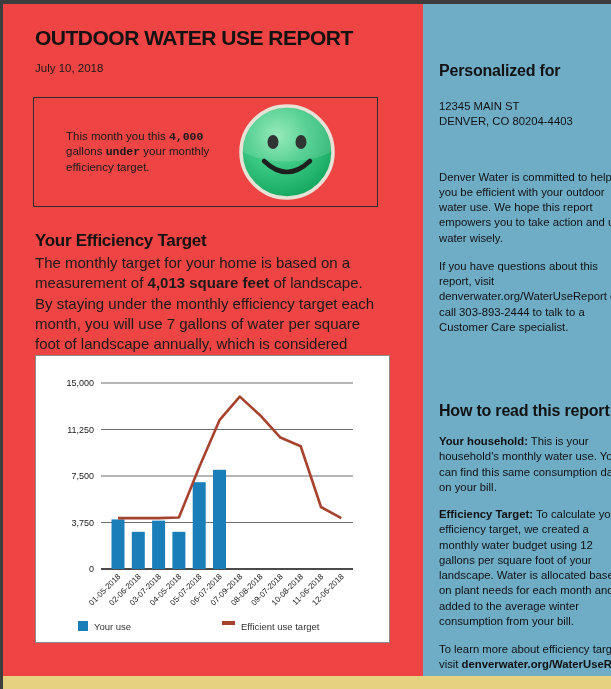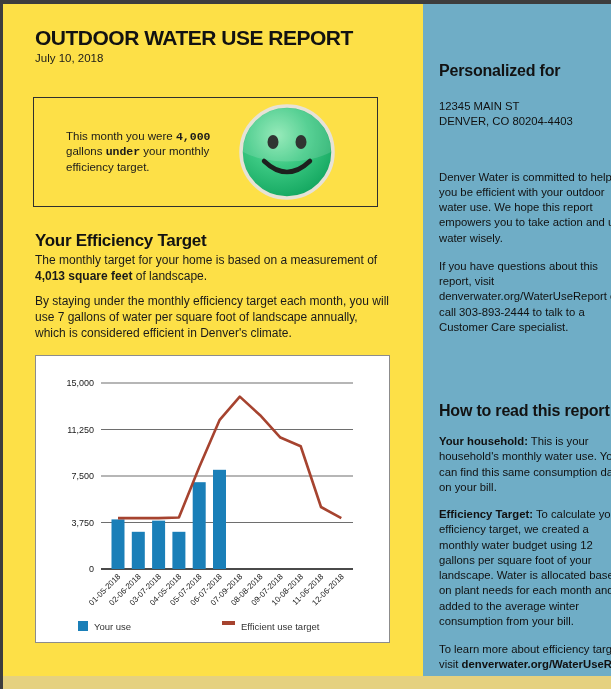--- a/index.html
+++ b/index.html
@@ -1,56 +1,56 @@
 <!DOCTYPE html>
 <html><head>
 <meta charset="utf-8">
 <style>
   * { box-sizing: border-box; margin: 0; padding: 0; }
   body { font-family: "Liberation Sans", sans-serif; background: #ffffff; }
 
   .page-frame {
     position: relative;
     width: 611px; height: 689px;
-    background: #fde047;
+    background: #ef4444;
     border-left: 3px solid #3d3d3d;
     border-top: 4px solid #3d3d3d;
     overflow: hidden;
   }
 
   
   .main-area { position: absolute; left: 0; top: 0; width: 393px; height: 672px; }
 
   .report-title {
     position: absolute; left: 32px; top: 22px;
     font-size: 21px; font-weight: 700; letter-spacing: -0.5px; color: #121212;
   }
   .report-date {
-    position: absolute; left: 32px; top: 48px;
+    position: absolute; left: 32px; top: 58px;
     font-size: 11.5px; color: #1a1a1a;
   }
 
   .summary-box {
     position: absolute; left: 30px; top: 93px;
     width: 345px; height: 110px;
     border: 1.5px solid #2f2f2f;
     display: flex; align-items: center;
   }
   .summary-text {
     margin-left: 32px; width: 168px;
     font-size: 11.5px; line-height: 1.35; color: #1a1a1a;
   }
   .summary-text b { font-weight: 700; font-family: Liberation Mono, monospace; }
   .smiley-wrap { margin-left: auto; margin-right: 42px; width: 96px; height: 96px; }
 
   .section-heading {
     position: absolute; left: 32px; top: 227px;
     font-size: 17px; font-weight: 700; letter-spacing: -0.3px; color: #121212;
   }
-  .para { font-size: 12px; line-height: 1.33; color: #1a1a1a; }
+  .para { font-size: 15px; line-height: 1.33; color: #1a1a1a; }
   .para b { font-weight: 700; }
   .eff-para-1 { position: absolute; left: 32px; top: 249px; width: 354px; }
   .eff-para-2 { position: absolute; left: 32px; top: 290px; width: 354px; }
 
   .chart-box {
     position: absolute; left: 32px; top: 351px;
     width: 355px; height: 288px;
     border: 1.5px solid #8c8c8c;
     background: #ffffff;
   }
@@ -92,21 +92,21 @@
 <body>
 
 <div class="page-frame">
 
   <div class="main-area">
 
     <div class="report-title">OUTDOOR WATER USE REPORT</div>
     <div class="report-date">July 10, 2018</div>
 
     <div class="summary-box">
-      <div class="summary-text"><span>This month you were </span><b>4,000</b><span> gallons </span><b>under</b><span> your monthly efficiency target.</span></div>
+      <div class="summary-text"><span>This month you this </span><b>4,000</b><span> gallons </span><b>under</b><span> your monthly efficiency target.</span></div>
       <div class="smiley-wrap">
         <svg width="96" height="96" viewBox="0 0 96 96">
           <defs>
             <radialGradient id="faceGrad" cx="40%" cy="32%" r="75%">
               <stop offset="0%" stop-color="#86e7af"></stop>
               <stop offset="45%" stop-color="#3cc983"></stop>
               <stop offset="100%" stop-color="#0ea25b"></stop>
             </radialGradient>
           </defs>
           <circle cx="48" cy="48" r="46" fill="url(#faceGrad)" stroke="#e7e2d6" stroke-width="3.5"></circle>

